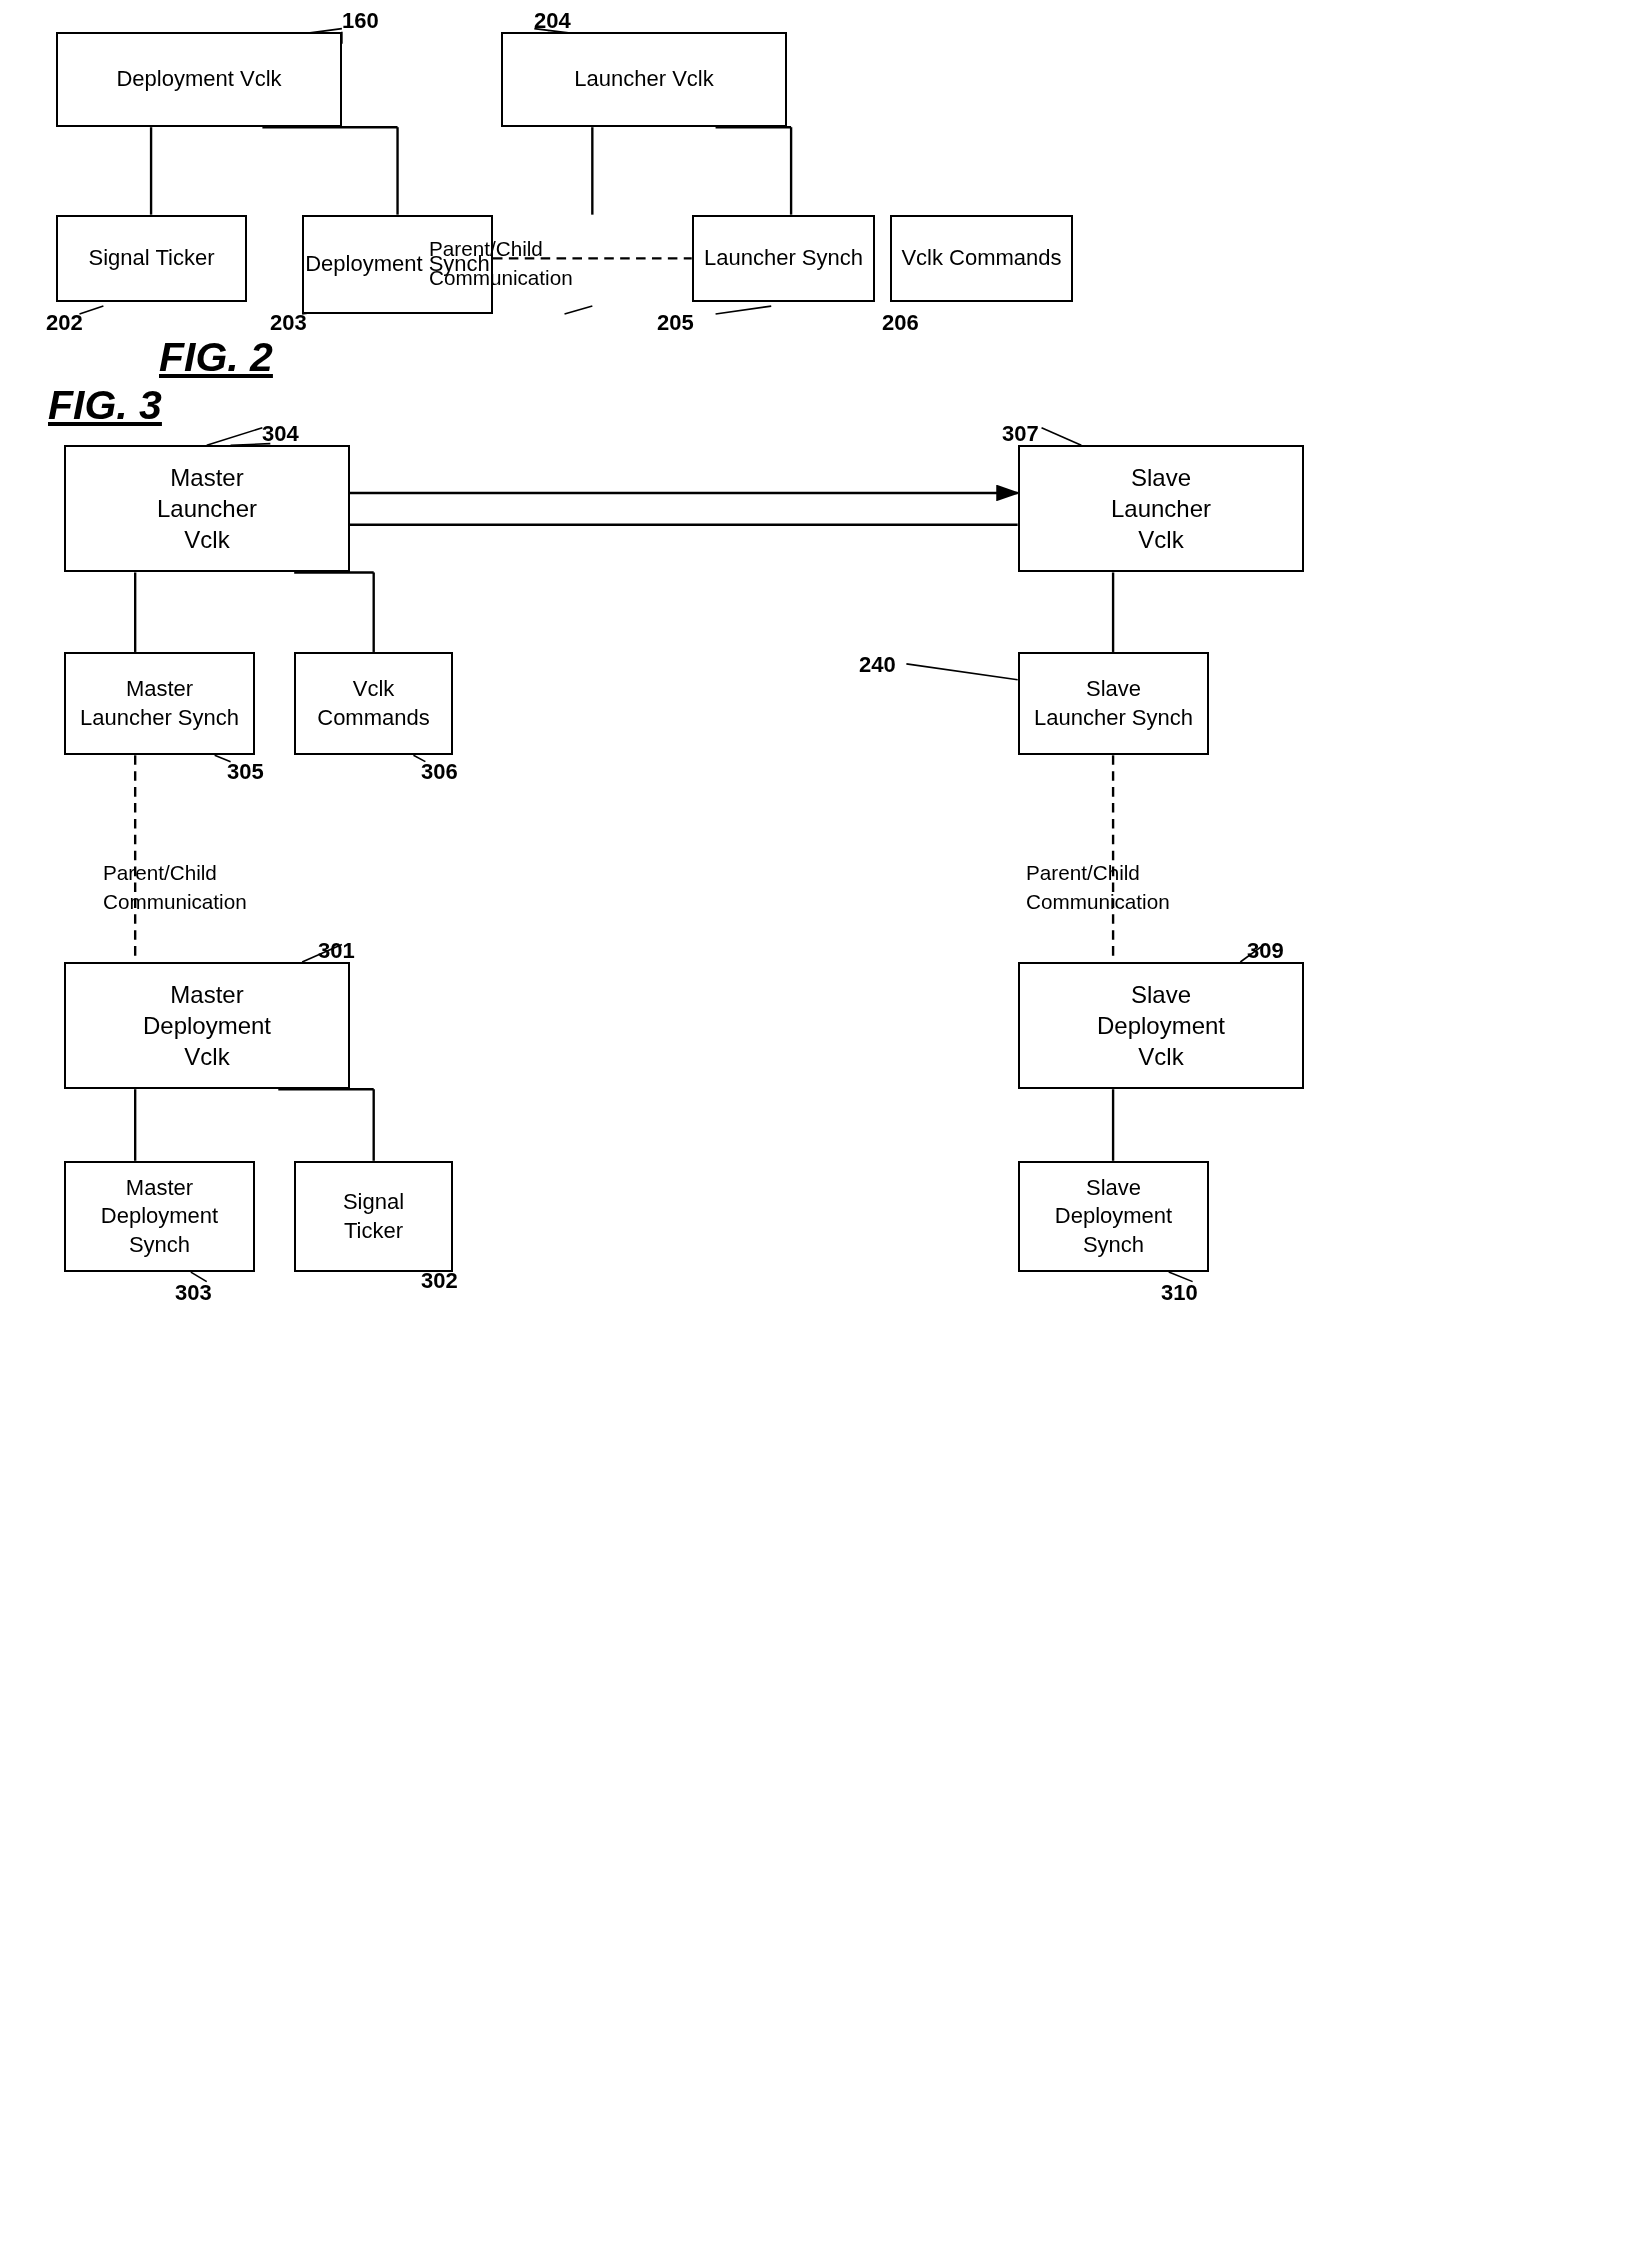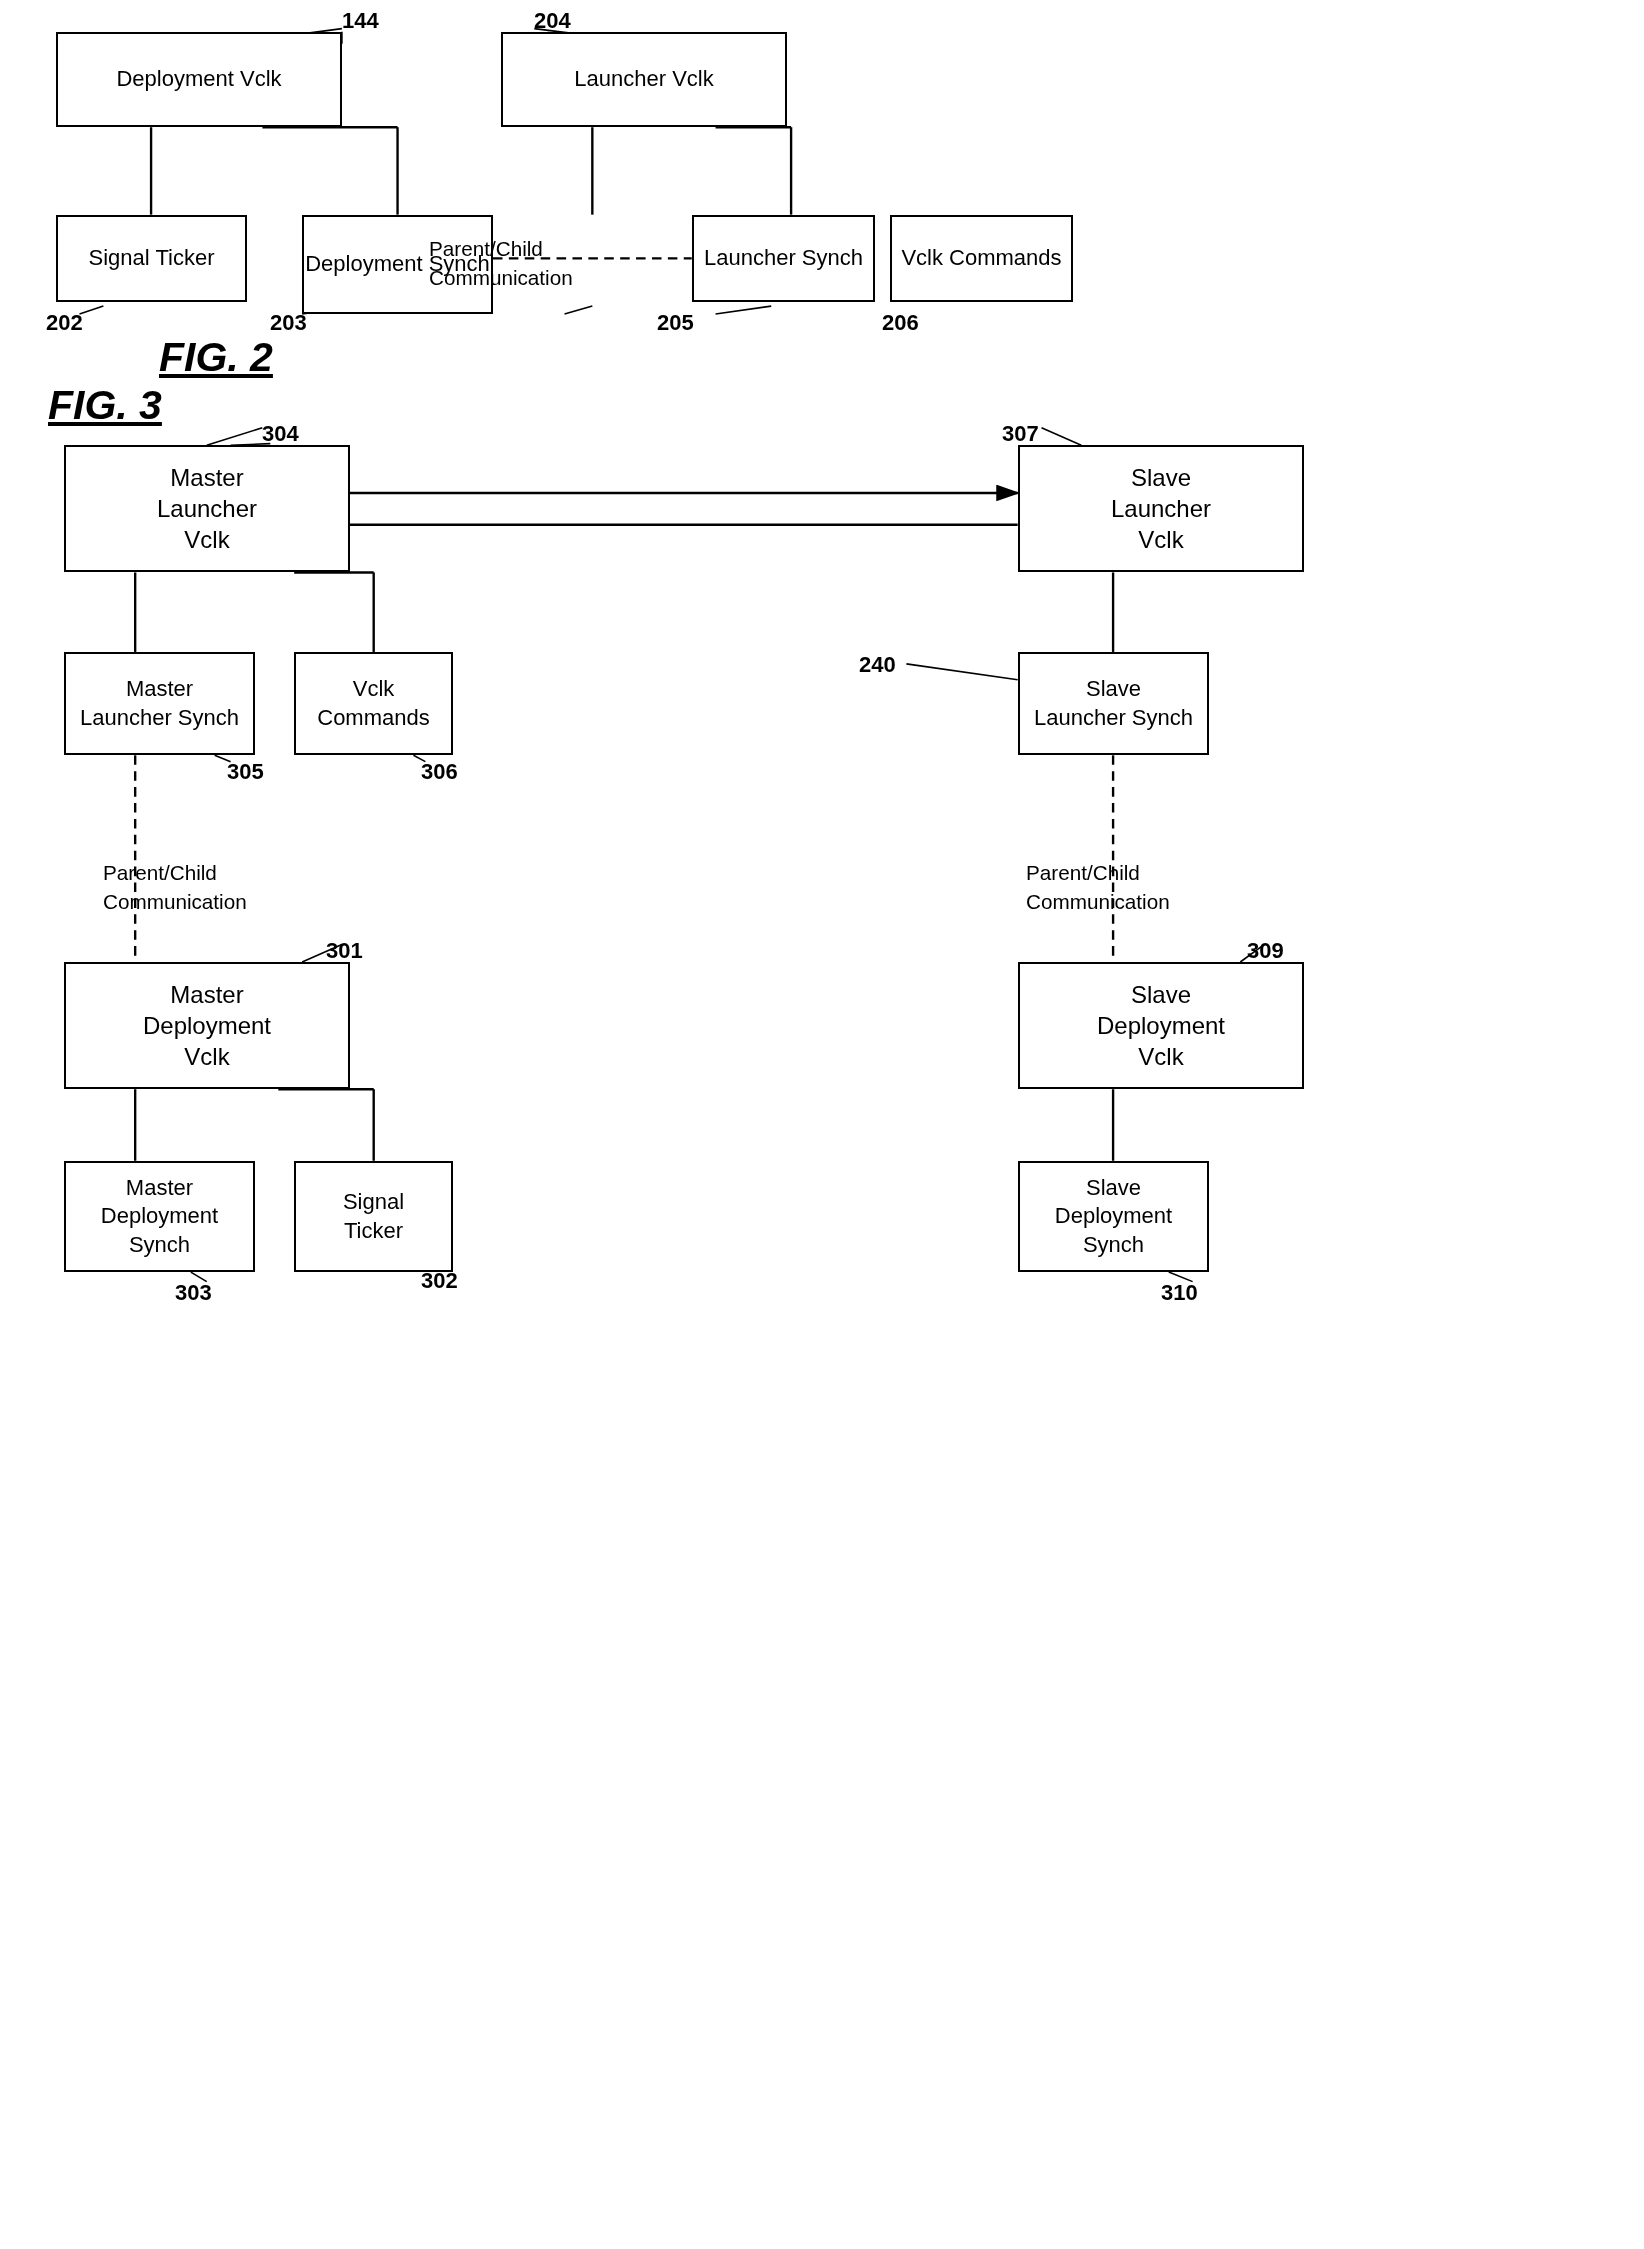--- a/index.html
+++ b/index.html
@@ -174,21 +174,21 @@
   </div>
 
   <div class="box" style="left:692px; top:215px; width:183px; height:87px;">
     <span>Launcher Synch</span>
   </div>
 
   <div class="box" style="left:890px; top:215px; width:183px; height:87px;">
     <span>Vclk Commands</span>
   </div>
 
-  <div class="ref-label" style="left:342px; top:8px;">144</div>
+  <div class="ref-label" style="left:342px; top:8px;">160</div>
   <div class="ref-label" style="left:46px; top:310px;">202</div>
   <div class="ref-label" style="left:270px; top:310px;">203</div>
   <div class="ref-label" style="left:534px; top:8px;">204</div>
   <div class="ref-label" style="left:657px; top:310px;text-align:center;">205</div>
   <div class="ref-label" style="left:882px; top:310px;">206</div>
 
   <div class="parent-child-label" style="left:429px; top:235px;">Parent/Child<br>Communication</div>
 
   <div class="fig-label" style="left:48px; top:382px;">FIG. 3</div>
 
@@ -246,21 +246,21 @@
     <span style="white-space:pre-line;">Slave
 Deployment
 Synch</span>
   </div>
 
   <div class="ref-label" style="left:262px; top:421px;">304</div>
   <div class="ref-label" style="left:227px; top:759px;">305</div>
   <div class="ref-label" style="left:421px; top:759px;">306</div>
   <div class="ref-label" style="left:1002px; top:421px;">307</div>
   <div class="ref-label" style="left:859px; top:652px;">240</div>
-  <div class="ref-label" style="left:326px; top:938px;">301</div>
+  <div class="ref-label" style="left:318px; top:938px;">301</div>
   <div class="ref-label" style="left:421px; top:1268px;">302</div>
   <div class="ref-label" style="left:175px; top:1280px;">303</div>
   <div class="ref-label" style="left:1247px; top:938px;">309</div>
   <div class="ref-label" style="left:1161px; top:1280px;">310</div>
 
   <div class="parent-child-label" style="left:103px; top:859px;">Parent/Child<br>Communication</div>
   <div class="parent-child-label" style="left:1026px; top:859px;">Parent/Child<br>Communication</div>
 
 </div>
 

